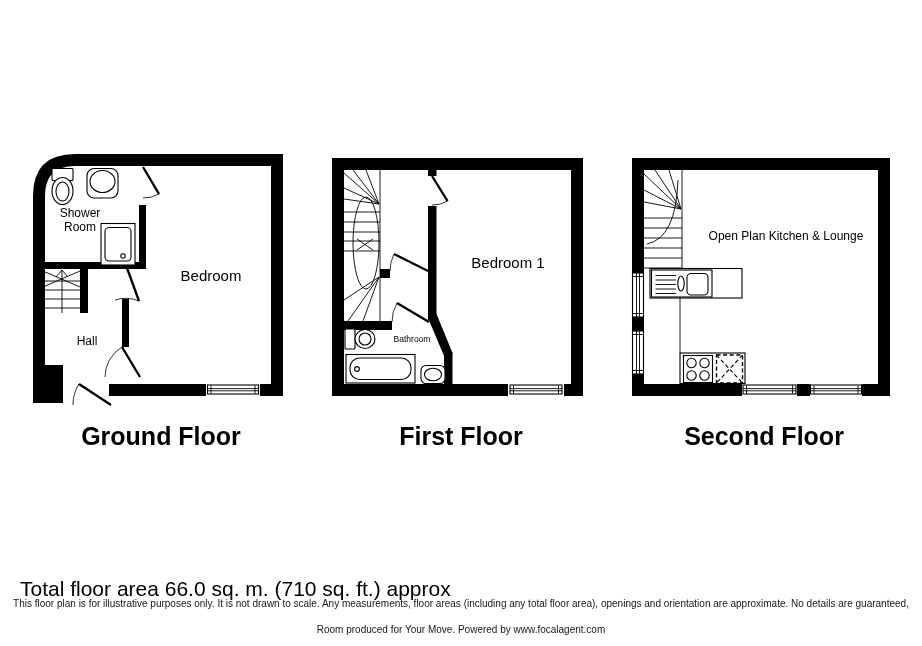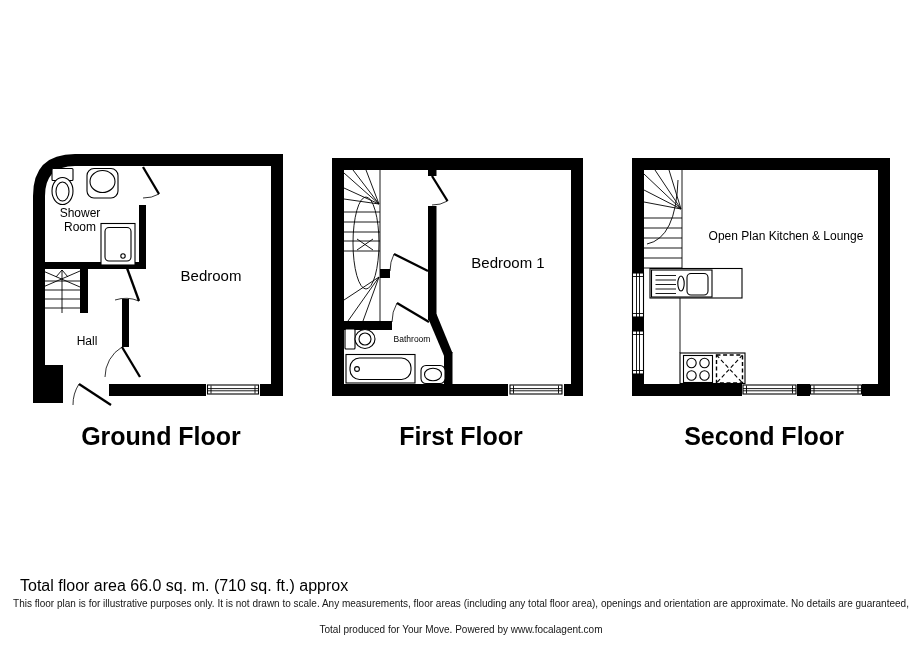--- a/index.html
+++ b/index.html
@@ -7,21 +7,21 @@
           font-family:"Liberation Sans",sans-serif;}
   svg{position:absolute;left:0;top:0;}
   .room-label{fill:#000;font-family:"Liberation Sans",sans-serif;}
   .floor-title{fill:#000;font-family:"Liberation Sans",sans-serif;font-weight:bold;font-size:25px;}
   .wall{fill:#000;}
   .thin{stroke:#000;stroke-width:0.9;fill:none;}
   .fix{stroke:#000;stroke-width:1.1;fill:#fff;}
   .leaf{stroke:#000;stroke-width:2.3;fill:none;}
   .swing{stroke:#000;stroke-width:0.8;fill:none;}
   .gap{fill:#fff;}
-  .footer-total{position:absolute;left:20px;top:577px;font-size:16px;color:#000;white-space:nowrap;}
+  .footer-total{position:absolute;left:20px;top:577px;font-size:21px;color:#000;white-space:nowrap;}
   .footer-line{position:absolute;left:0;width:922px;text-align:center;font-size:10px;color:#161616;white-space:nowrap;}
   .d1{top:598px}.d2{top:611px}.d3{top:624px}
 </style>
 </head>
 <body>
 
 <div id="canvas">
 
 <svg width="922" height="560" viewBox="0 0 922 560">
 
@@ -186,15 +186,15 @@
       </g>
     </g>
 
     <text class="room-label" x="786" y="240" font-size="12" text-anchor="middle">Open Plan Kitchen &amp; Lounge</text>
     <text class="floor-title" x="764" y="445" text-anchor="middle">Second Floor</text>
   </g>
 </svg>
 
 <div class="footer-total">Total floor area 66.0 sq. m. (710 sq. ft.) approx</div>
 <div class="footer-line d1">This floor plan is for illustrative purposes only. It is not drawn to scale. Any measurements, floor areas (including any total floor area), openings and orientation are approximate. No details are guaranteed,</div>
-<div class="footer-line d3">Total produced for Your Move. Powered by www.focalagent.com</div>
+<div class="footer-line d3">Room produced for Your Move. Powered by www.focalagent.com</div>
 
 </div>
 
 </body></html>

